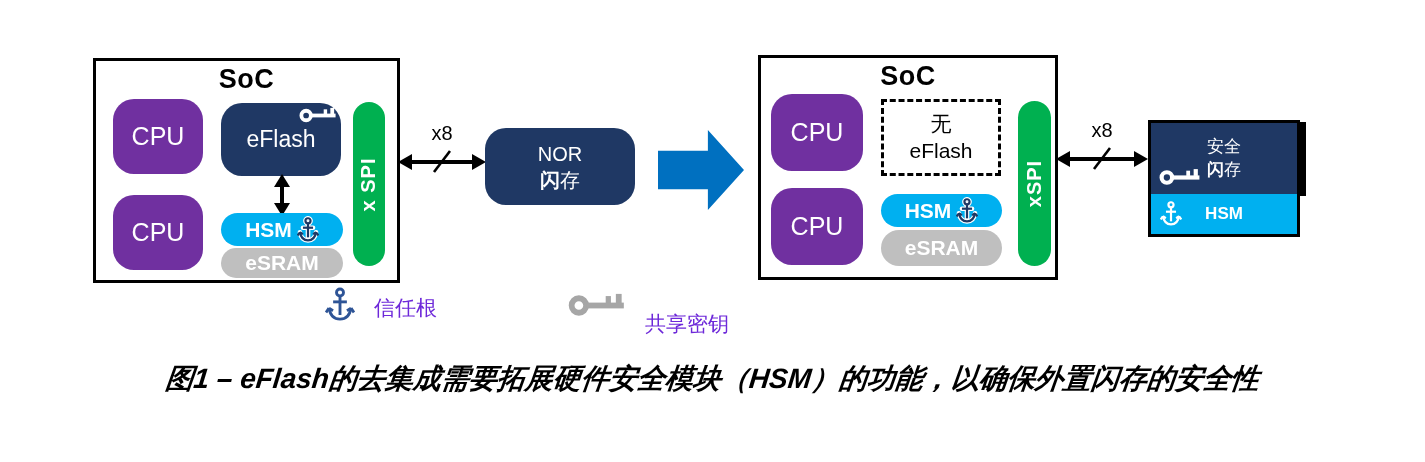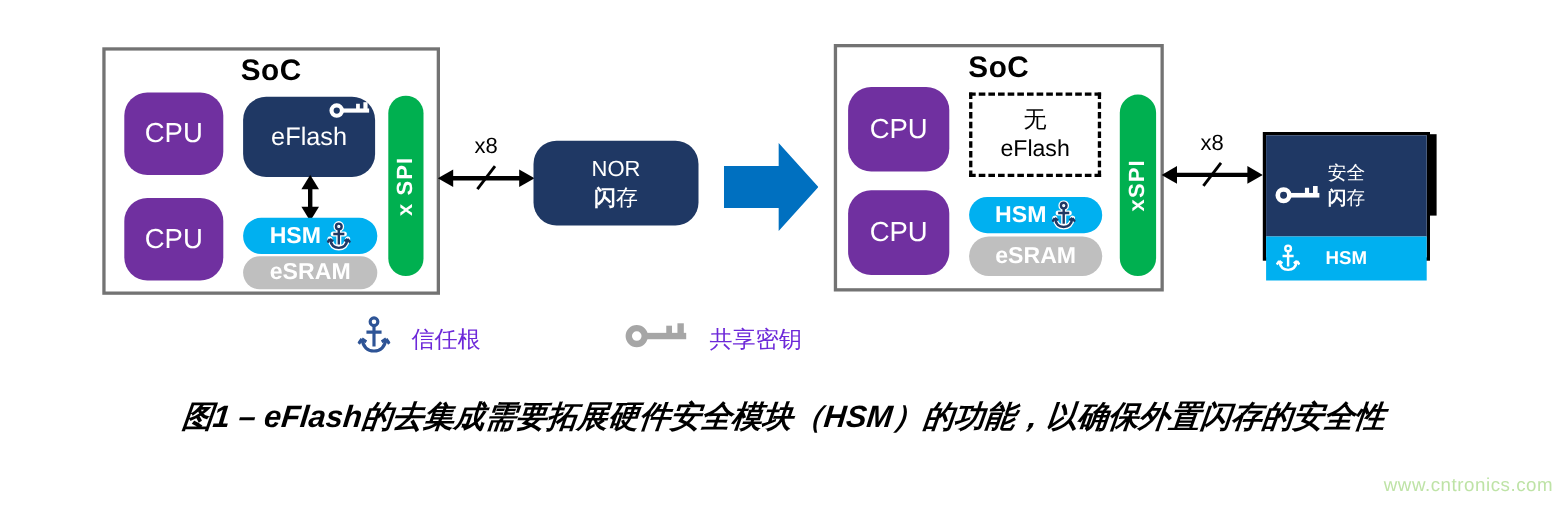--- a/index.html
+++ b/index.html
@@ -3,21 +3,21 @@
 <meta charset="utf-8">
 <style>
   html,body{margin:0;padding:0;background:#fff;}
   .stage{
     position:relative;width:1425px;height:462px;background:#fff;overflow:hidden;
     font-family:"Liberation Sans","DejaVu Sans",sans-serif;color:#000;
   }
   .abs{position:absolute;box-sizing:border-box;}
 
   
-  .socbox{border:3px solid #737373;background:#fff;}
+  .socbox{border:3px solid #000000;background:#fff;margin-top:15px;}
   .soc-title{position:absolute;top:3px;left:0;width:100%;text-align:center;
     font-size:27px;font-weight:bold;letter-spacing:.5px;}
 
   
   .blk{position:absolute;display:flex;align-items:center;justify-content:center;
     color:#fff;box-sizing:border-box;border-radius:21px;}
   .cpu{background:var(--purple);font-size:25px;}
   .navyblk{background:var(--navy);}
   .cyanblk{background:var(--cyan);font-weight:bold;}
   .grayblk{background:var(--gray);font-weight:bold;font-size:21px;}
@@ -193,21 +193,21 @@
       <path d="M6 15 H86" stroke="#000" stroke-width="4"></path>
       <polygon points="0,15 14,7 14,23" fill="#000"></polygon>
       <polygon points="92,15 78,7 78,23" fill="#000"></polygon>
       <path d="M38 25 L54 4" stroke="#000" stroke-width="2.6"></path>
     </svg>
   </span>
 
   <div class="abs shadowstrip" style="left:1300px;top:122px;width:6px;height:74px;"></div>
 
   <div class="abs" style="left:1148px;top:120px;width:152px;height:117px;border:3px solid #000;">
-    <div class="navyblk stackcenter" style="position:relative;width:100%;height:92px;color:#fff;">
+    <div class="navyblk stackcenter" style="position:relative;width:100%;height:71px;color:#fff;">
       <div style="font-size:17px;">安全</div>
       <div class="fl" style="font-size:17px;">闪存</div>
       <span class="icon" style="position:absolute;left:8px;top:44px;color:#fff;">
         <svg width="42" height="21" viewBox="0 0 40 20">
           <circle cx="7.5" cy="10" r="5" fill="none" stroke="currentColor" stroke-width="4"></circle>
           <rect x="12.5" y="8" width="26" height="4" fill="currentColor"></rect>
           <rect x="26" y="3.5" width="3.6" height="5" fill="currentColor"></rect>
           <rect x="33" y="2" width="4" height="6.5" fill="currentColor"></rect>
         </svg>
       </span>
@@ -242,18 +242,17 @@
   <div class="abs legend-label" style="left:374px;top:294px;">信任根</div>
 
   <span class="abs icon" style="left:568px;top:291px;color:var(--keygray);">
     <svg width="58" height="29" viewBox="0 0 40 20">
       <circle cx="7.5" cy="10" r="5" fill="none" stroke="currentColor" stroke-width="4"></circle>
       <rect x="12.5" y="8" width="26" height="4" fill="currentColor"></rect>
       <rect x="26" y="3.5" width="3.6" height="5" fill="currentColor"></rect>
       <rect x="33" y="2" width="4" height="6.5" fill="currentColor"></rect>
     </svg>
   </span>
-  <div class="abs legend-label" style="left:645px;top:294px;">共享密钥</div>
+  <div class="abs legend-label" style="left:645px;top:310px;">共享密钥</div>
 
   <div class="caption">图1 – eFlash的去集成需要拓展硬件安全模块（HSM）的功能，以确保外置闪存的安全性</div>
-  <div class="watermark">www.cntronics.com</div>
 
 </div>
 
 </body></html>

